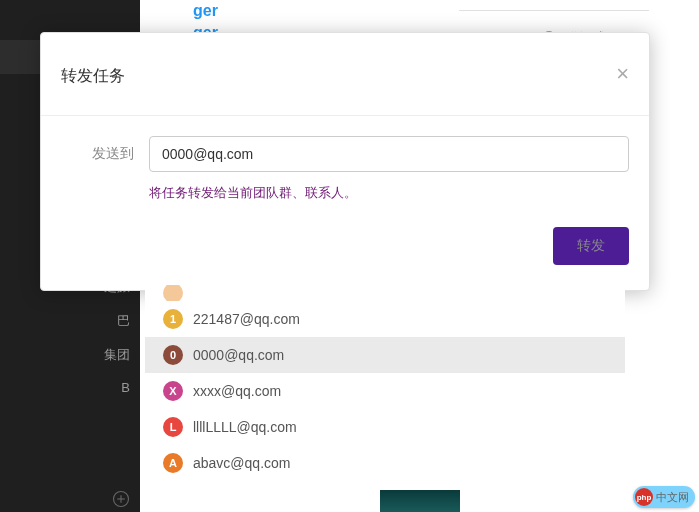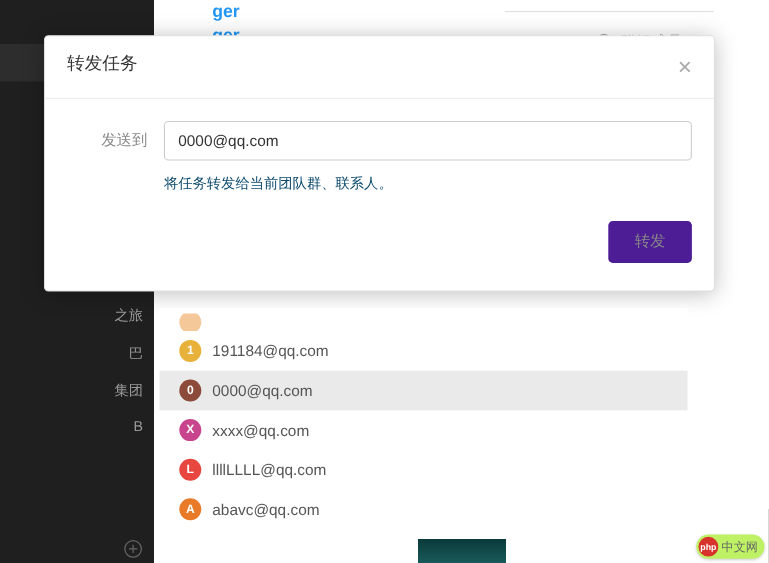--- a/index.html
+++ b/index.html
@@ -12,46 +12,46 @@
     .sidebar-add svg { width: 18px; height: 18px; }
     
     .bg-content { position: absolute; left: 140px; top: 0; right: 0; bottom: 0; background: #fff; }
     .bg-link { color: #2196f3; font-weight: bold; margin-left: 53px; line-height: 22px; }
     .bg-members { position: absolute; right: 50px; top: 30px; color: #666; font-size: 14px; }
     .bg-members .icon { display: inline-block; width: 14px; height: 14px; border: 1.5px solid #999; border-radius: 50%; vertical-align: middle; position: relative; top: -1px; }
     .bg-hr { position: absolute; right: 50px; top: 10px; width: 190px; height: 1px; background: #e0e0e0; }
     .bg-thumb { position: absolute; left: 240px; top: 490px; width: 80px; height: 22px; background: linear-gradient(#0a3a3a, #1a5a5a); }
     
     .overlay { position: absolute; left: 40px; top: 32px; width: 610px; background: #fff; border: 1px solid #e0e0e0; border-radius: 4px; box-shadow: 0 2px 20px rgba(0,0,0,0.25); }
-    .modal-header { padding: 15px 20px; border-bottom: 1px solid #eee; display: flex; justify-content: space-between; align-items: flex-start; gap: 45px; }
+    .modal-header { padding: 28px 20px; border-bottom: 1px solid #eee; display: flex; justify-content: space-between; align-items: flex-end; gap: 45px; }
     .modal-title { font-size: 16px; color: #333; }
     .modal-close { color: #aaa; font-size: 22px; cursor: pointer; font-weight: 300; }
     .modal-body { padding: 20px 20px 25px; }
     .task-name { font-size: 17px; font-weight: bold; color: #333; margin-bottom: 25px; }
     .form-row { display: flex; align-items: flex-start; }
     .form-label { width: 90px; text-align: right; padding-right: 15px; color: #888; font-size: 14px; padding-top: 9px; }
     .form-field { flex: 1; }
     .form-input { width: 480px; padding: 9px 12px; border: 1px solid #ccc; border-radius: 4px; font-size: 14px; color: #333; }
-    .form-hint { color: #0c4a6e; font-size: 13px; margin-top: 12px; }
+    .form-hint { color: #701a75; font-size: 13px; margin-top: 12px; }
     .modal-footer { display: flex; justify-content: flex-end; margin-top: 25px; }
     .btn-submit { background: #4c1d95; color: #888; border: none; padding: 10px 24px; border-radius: 4px; font-size: 14px; cursor: pointer; }
     
     .dropdown { position: absolute; left: 145px; top: 280px; width: 480px; background: #fff; padding-top: 5px; }
     .dropdown-item { display: flex; align-items: center; padding: 8px 18px; font-size: 14px; color: #555; cursor: pointer; }
     .dropdown-item.highlighted { background: #eaeaea; }
     .avatar { width: 20px; height: 20px; border-radius: 50%; color: #fff; font-size: 11px; font-weight: bold; display: flex; align-items: center; justify-content: center; margin-right: 10px; flex-shrink: 0; }
     .av-1 { background: #e8b13a; }
     .av-0 { background: #8b4a3a; }
     .av-x { background: #c8448c; }
     .av-l { background: #e8473f; }
     .av-a { background: #e87a28; }
     .av-top { background: #f5c89a; }
     .top-item { height: 8px; overflow: hidden; }
     
-    .badge { position: absolute; right: 4px; bottom: 4px; display: flex; align-items: center; background: #bef264; border-radius: 12px; padding: 2px 6px 2px 2px; font-size: 11px; color: #666; box-shadow: 0 1px 3px rgba(0,0,0,0.2); }
+    .badge { position: absolute; right: 4px; bottom: 4px; display: flex; align-items: center; background: #7dd3fc; border-radius: 12px; padding: 2px 6px 2px 2px; font-size: 11px; color: #666; box-shadow: 0 1px 3px rgba(0,0,0,0.2); }
     .badge-icon { width: 18px; height: 18px; background: #d8332a; border-radius: 50%; color: #fff; font-size: 8px; display: flex; align-items: center; justify-content: center; margin-right: 3px; font-weight: bold; }
   </style>
 </head>
 <body>
 
 <div class="sidebar">
   <div style="height:40px"></div>
   <div class="sidebar-item active">司</div>
   <div class="sidebar-item">不设限</div>
   <div style="height:30px"></div>
@@ -100,21 +100,21 @@
     </div>
   </div>
 </div>
 
 <div class="dropdown">
   <div class="dropdown-item top-item">
     <span class="avatar av-top"></span>
   </div>
   <div class="dropdown-item">
     <span class="avatar av-1">1</span>
-    <span>191184@qq.com</span>
+    <span>221487@qq.com</span>
   </div>
   <div class="dropdown-item highlighted">
     <span class="avatar av-0">0</span>
     <span>0000@qq.com</span>
   </div>
   <div class="dropdown-item">
     <span class="avatar av-x">X</span>
     <span>xxxx@qq.com</span>
   </div>
   <div class="dropdown-item">

